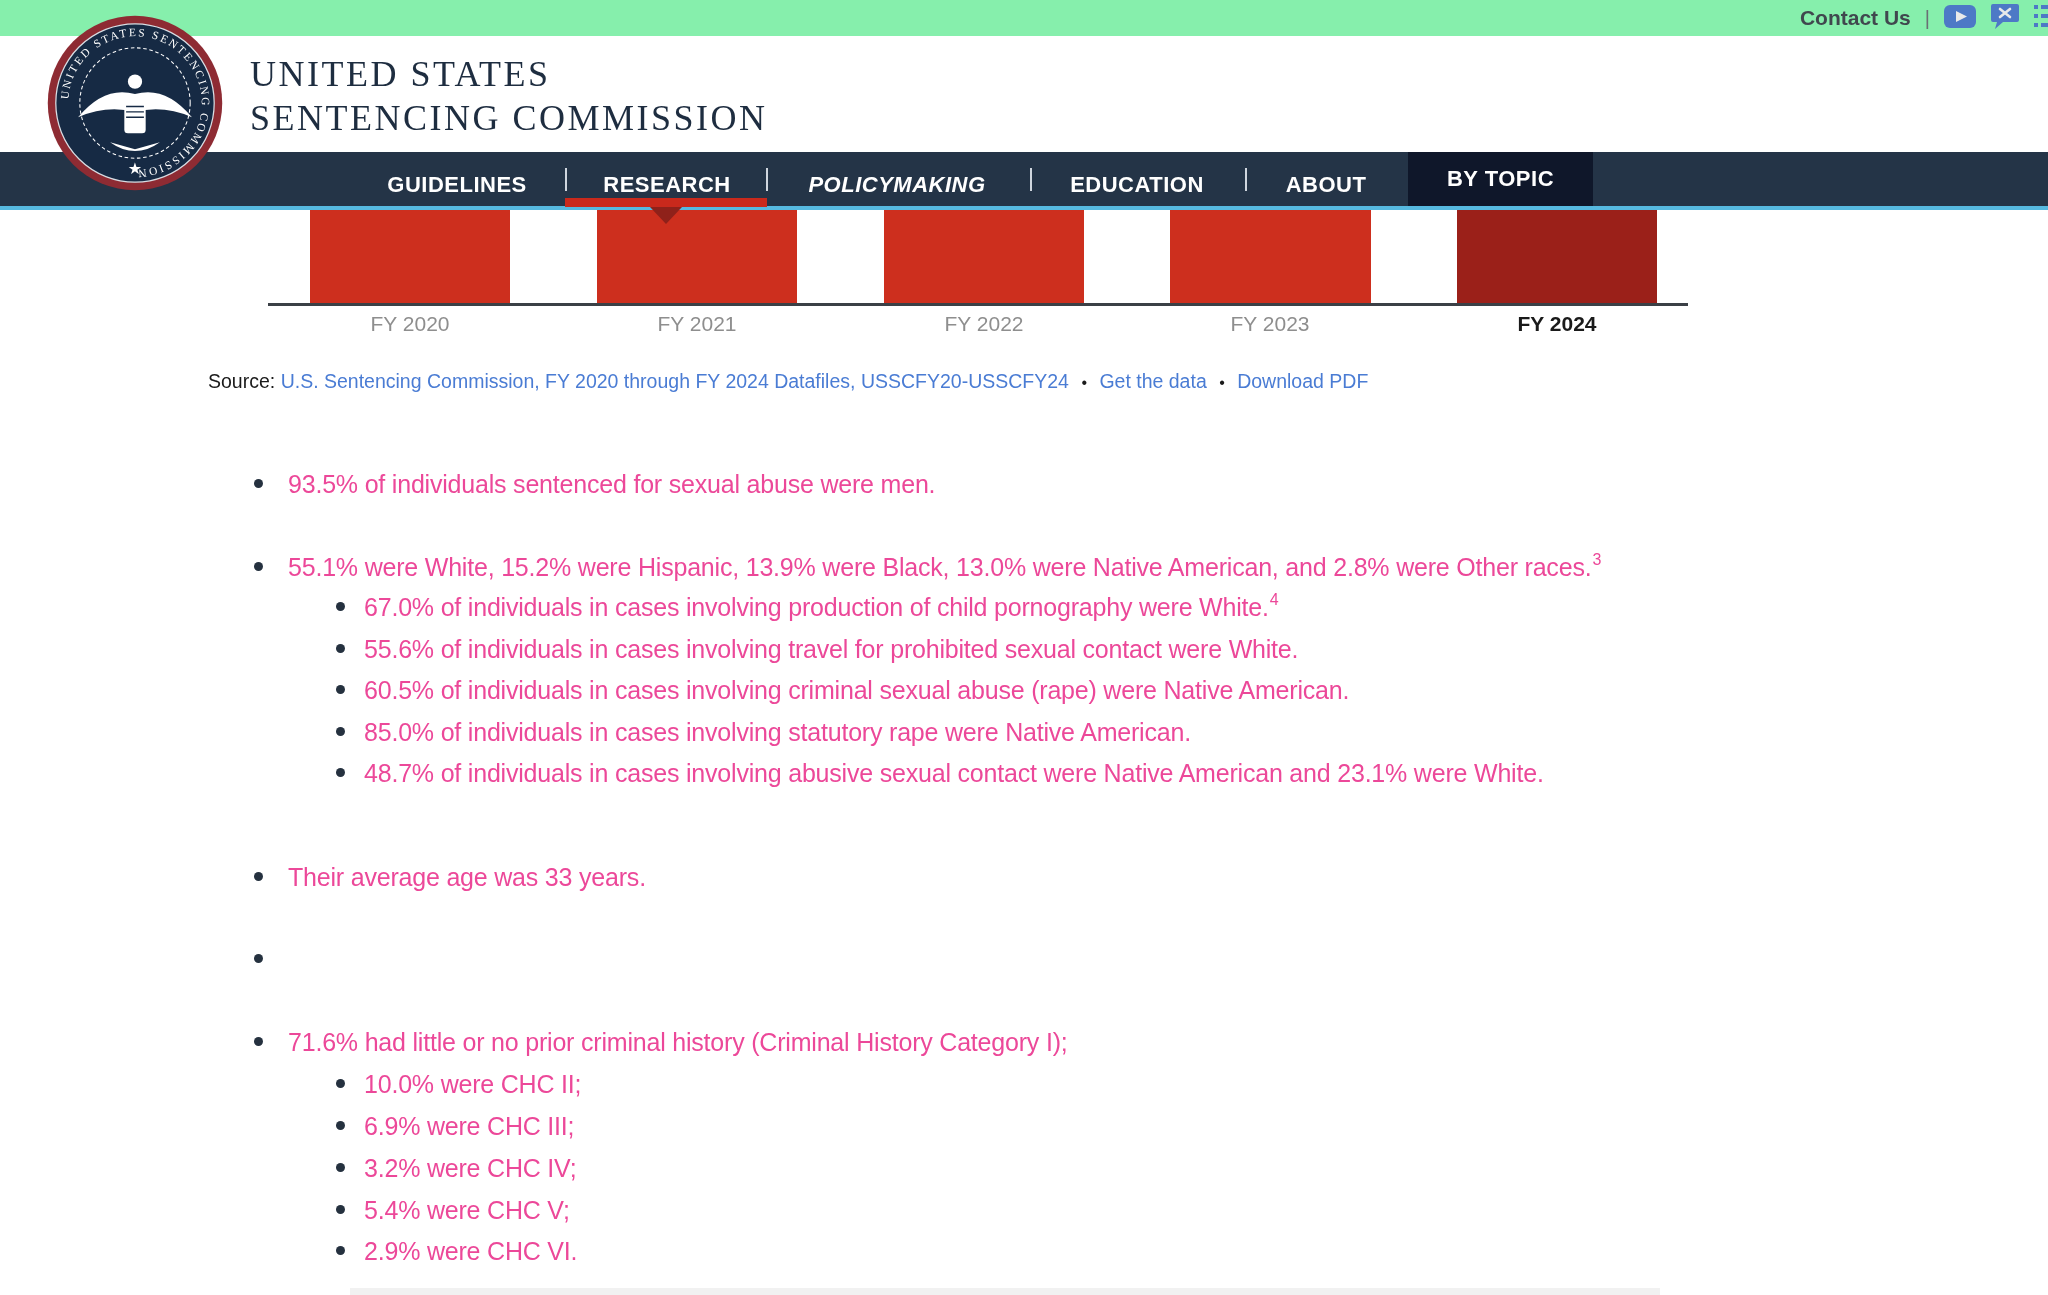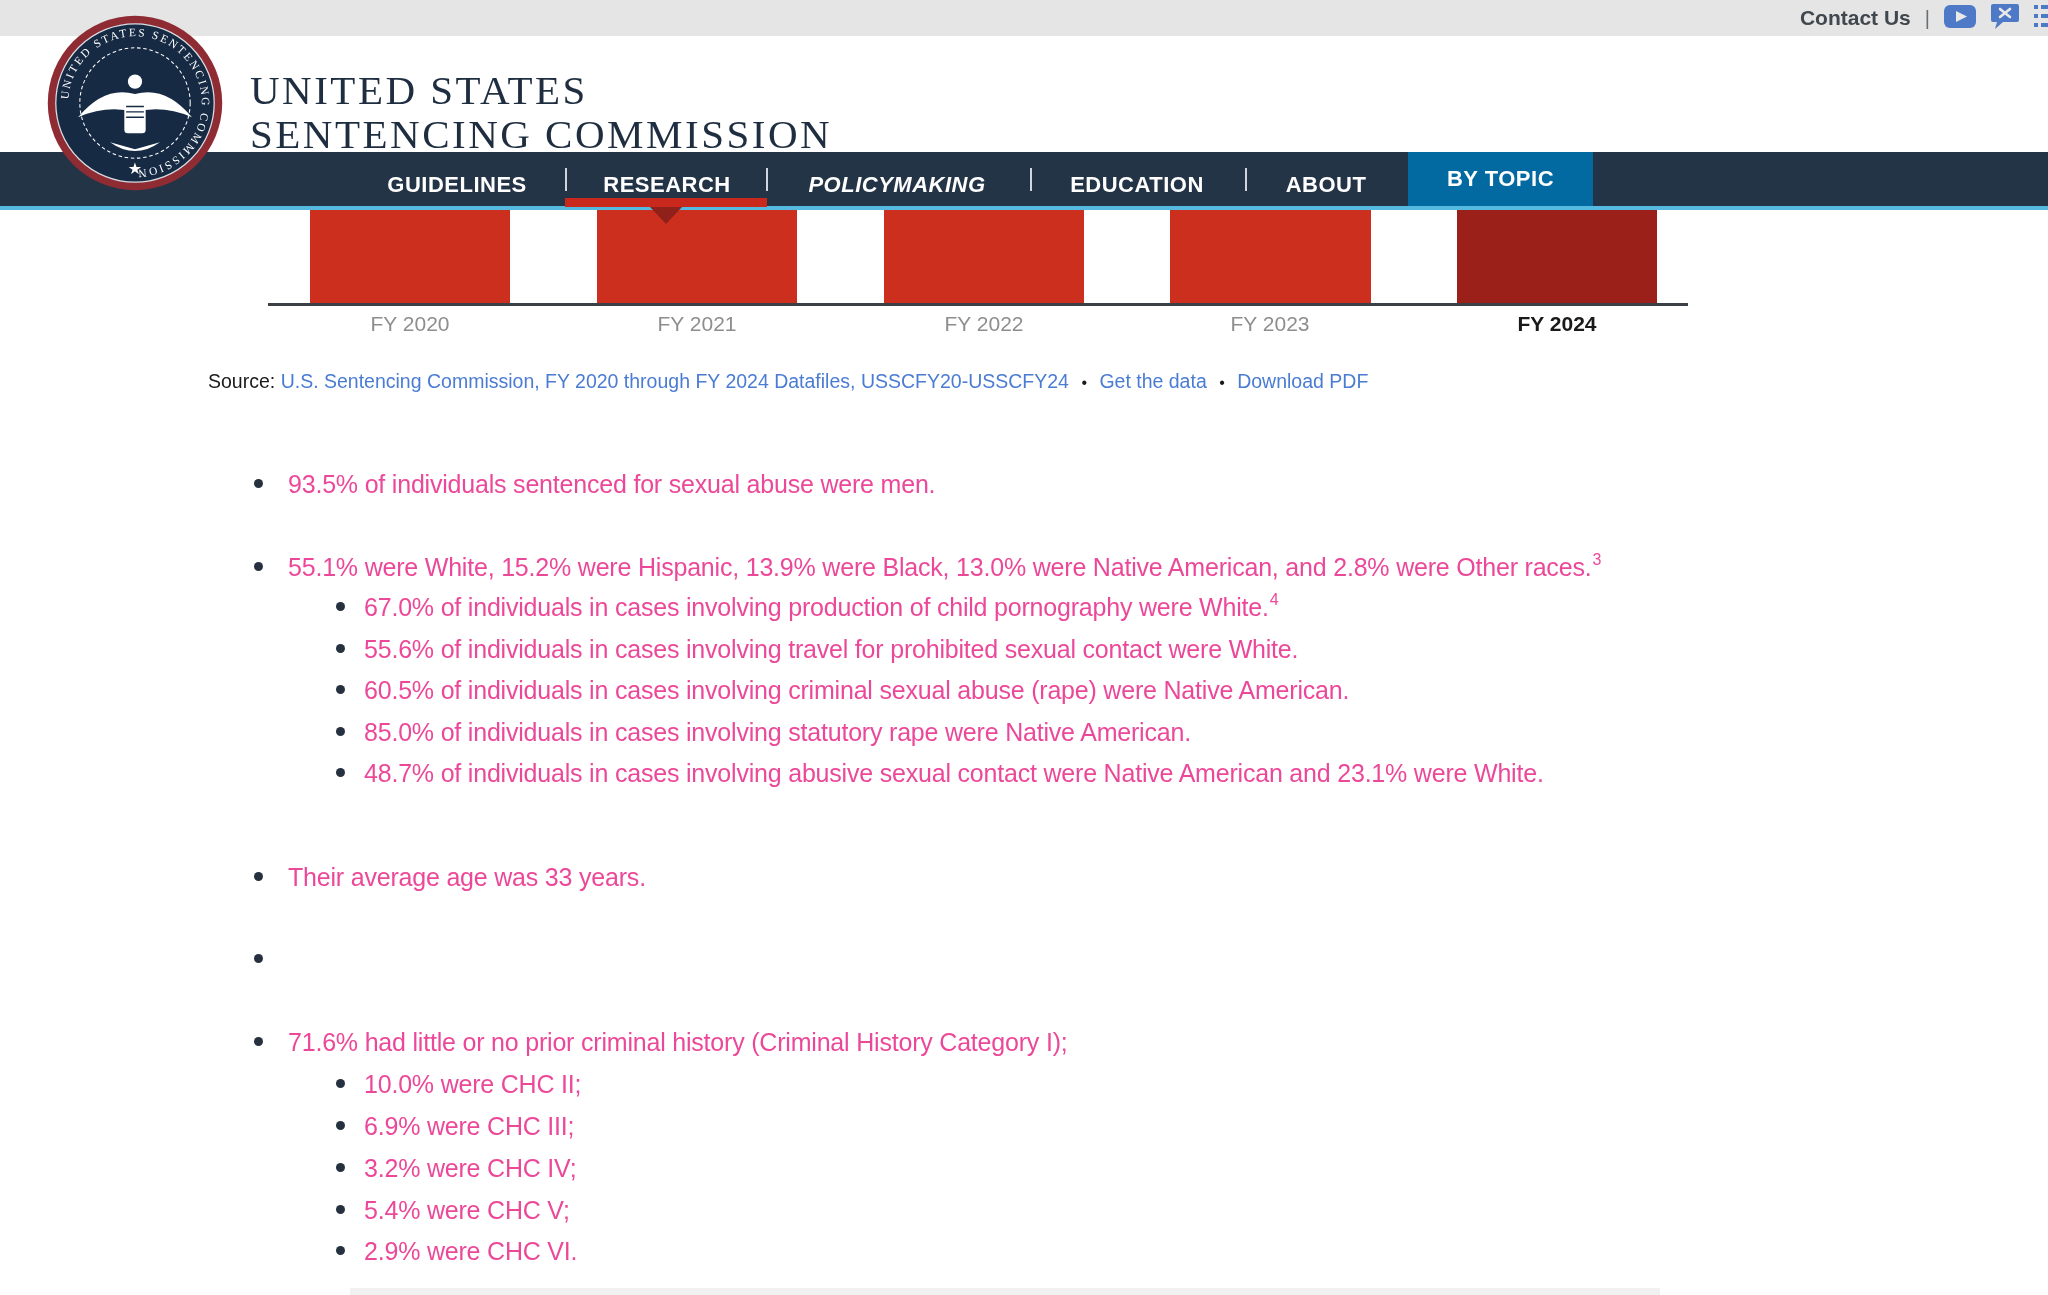--- a/index.html
+++ b/index.html
@@ -1,38 +1,38 @@
 <!DOCTYPE html>
 <html><head>
 <meta charset="utf-8">
 <style>
   html,body{margin:0;padding:0;}
   body{font-family:"Liberation Sans",sans-serif;background:#fff;}
   .canvas{position:relative;width:2048px;height:1295px;overflow:hidden;background:#fff;}
 
   
-  .topbar{position:absolute;left:0;top:0;width:2048px;height:36px;background:#e5e5e5;}
+  .topbar{position:absolute;left:0;top:0;width:2048px;height:36px;background:#86efac;}
   .topbar-right{position:absolute;right:0;top:0;height:36px;display:flex;align-items:center;gap:14px;}
   .contact-label{font-size:21px;font-weight:bold;color:#40474e;cursor:pointer;}
   .topbar-sep{font-size:20px;color:#6a6f74;}
   .ticon{display:inline-block;}
 
   
   .header{position:absolute;left:0;top:36px;width:2048px;height:116px;background:#fff;}
   .seal{position:absolute;left:46px;top:14px;width:178px;height:178px;z-index:30;}
-  .site-title{position:absolute;left:250px;top:68px;z-index:5;
+  .site-title{position:absolute;left:250px;top:52px;z-index:5;
     font-family:"Liberation Serif",serif;color:#1e2d40;letter-spacing:2.5px;
-    font-size:41px;line-height:44px;white-space:nowrap;}
+    font-size:36px;line-height:44px;white-space:nowrap;}
 
   
   .nav{position:absolute;left:0;top:152px;width:2048px;height:54px;background:#243447;z-index:10;}
   .nav-item{position:absolute;top:0;height:66px;display:flex;align-items:center;justify-content:center;
     color:#fff;font-size:22px;font-weight:bold;letter-spacing:.5px;cursor:pointer;transform:translateX(-50%);white-space:nowrap;}
   .nav-sep{position:absolute;top:16px;width:2px;height:23px;background:#cfd6de;}
-  .nav-bytopic{position:absolute;left:1408px;top:0;width:185px;height:54px;background:#0369a1;
+  .nav-bytopic{position:absolute;left:1408px;top:0;width:185px;height:54px;background:#0f172a;
     display:flex;align-items:center;justify-content:center;color:#fff;font-size:22px;font-weight:bold;
     letter-spacing:.5px;cursor:pointer;transform:none;}
   .nav-underline{position:absolute;left:565px;top:198px;width:202px;height:9px;background:#c9291c;z-index:12;}
   .nav-caret{position:absolute;left:650px;top:207px;width:0;height:0;z-index:12;
     border-left:16px solid transparent;border-right:16px solid transparent;border-top:17px solid #8f211a;}
   .cyan-line{position:absolute;left:0;top:206px;width:2048px;height:4px;background:#56b9e0;z-index:11;}
 
   
   .bar{position:absolute;top:210px;height:93px;z-index:1;}
   .bar.red{background:#cd2f1e;}

